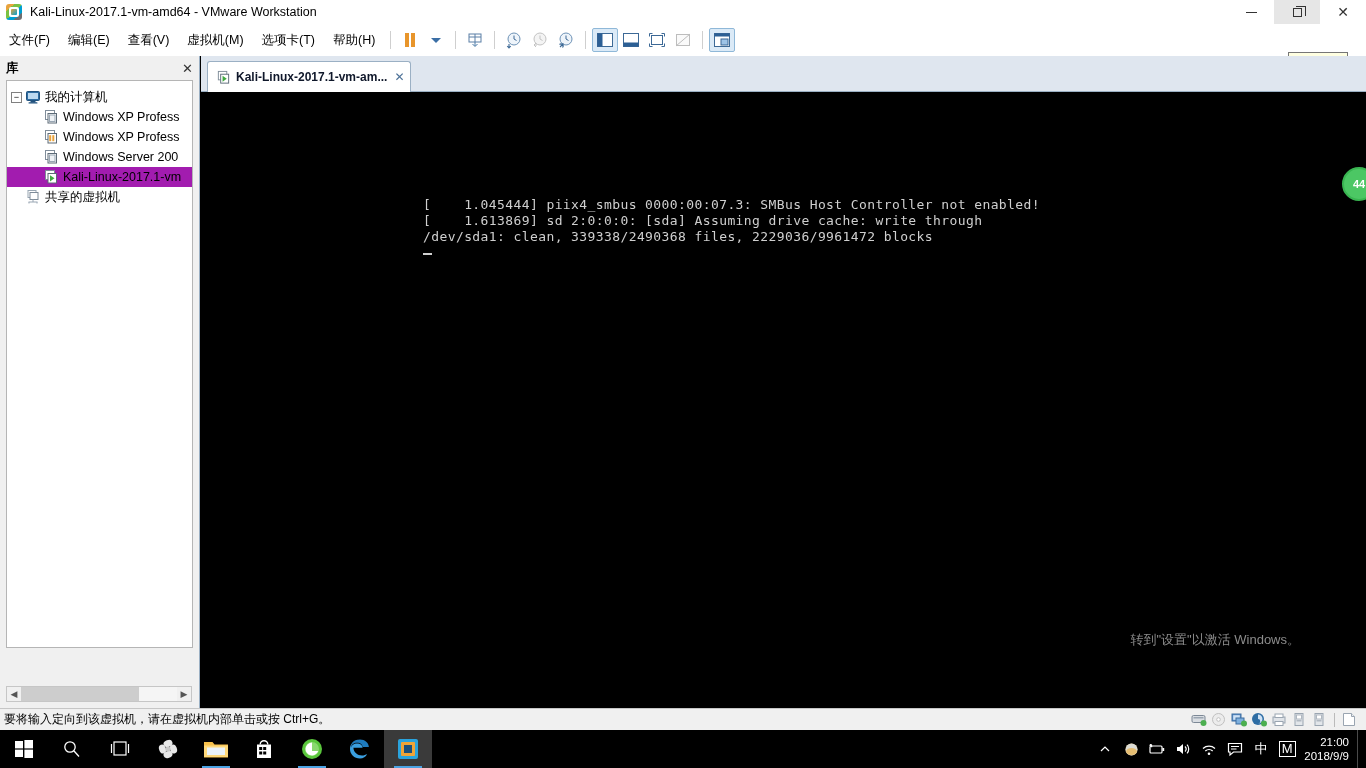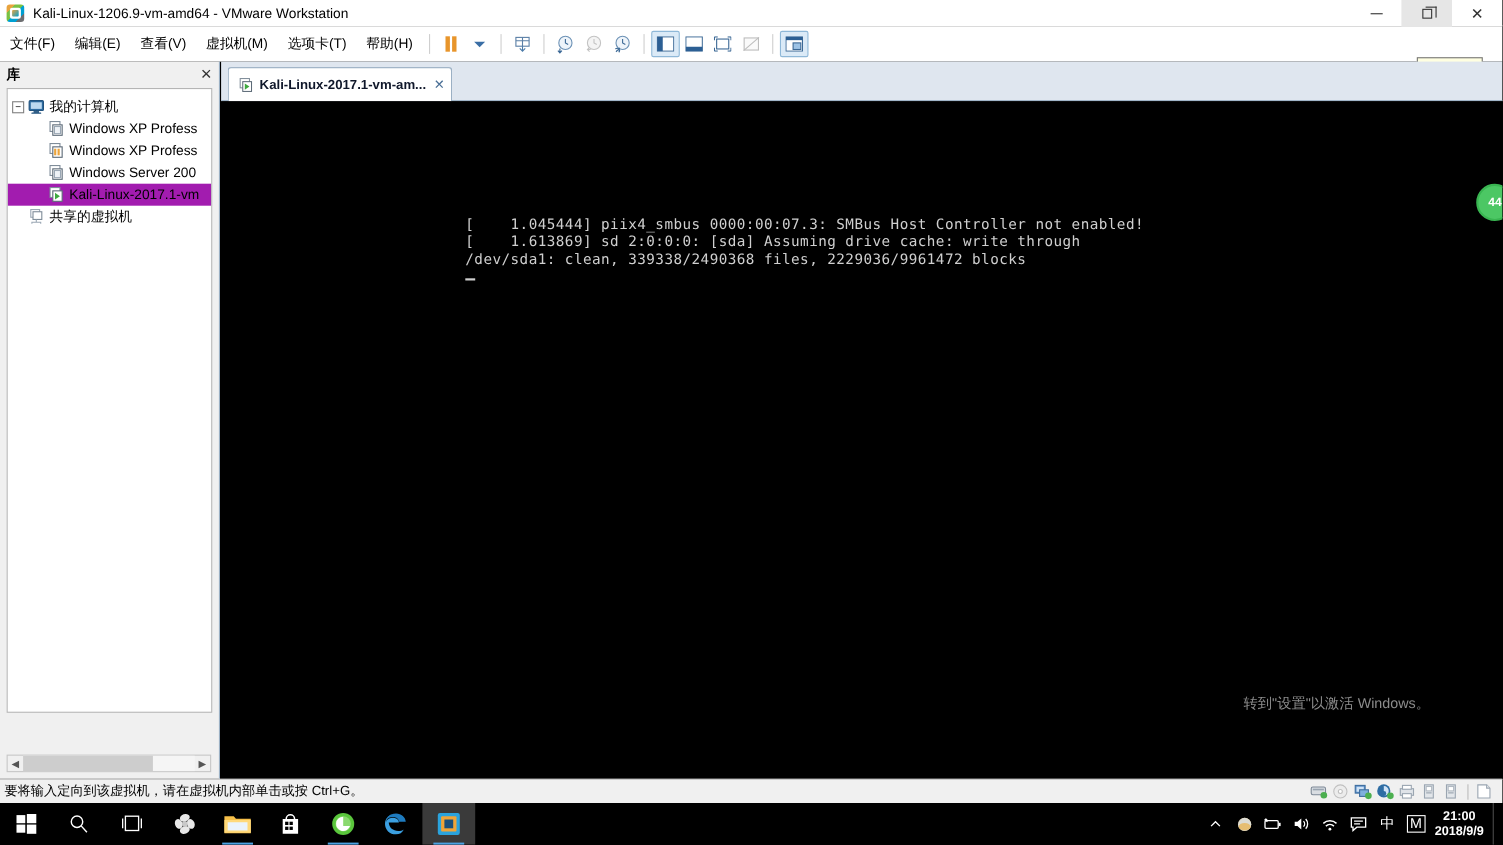--- a/index.html
+++ b/index.html
@@ -141,41 +141,41 @@
     background:#000000; display:flex; align-items:center;
   }
   .tb-item { width:48px; height:38px; display:flex; align-items:center; justify-content:center; position:relative;}
   .tb-item.active { background:#3a3a3a; }
   .tb-item.running:after {
     content:""; position:absolute; left:10px; bottom:0; width:28px; height:2px; background:#4ba3e3;
   }
   .tray { margin-left:auto; display:flex; align-items:center; height:38px; padding-right:2px; }
   .tray-ico { width:26px; height:38px; display:flex; align-items:center; justify-content:center; color:#fff; }
   .tray-text { font-size:13px; color:#fff; }
-  .clock { text-align:center; color:#fff; font-size:11.5px; line-height:14px; padding: 0 8px 0 4px; font-weight: bold; }
+  .clock { text-align:right; color:#fff; font-size:11.5px; line-height:14px; padding: 0 8px 0 4px; }
   .showdesk { width:7px; height:38px; border-left:1px solid #4a4a4a; }
 
   
   .tooltip {
     position:absolute; right:18px; top:28px; background:#ffffe1; border:1px solid #767676;
     font-size:12px; color:#000; padding:2px 5px; white-space:nowrap;
   }
 </style>
 </head>
 <body>
 
 <div id="app">
 
   <div class="titlebar">
     <div class="app-logo">
       <div class="ring1"></div>
         <div class="ring2"></div>
         <div class="ring3"></div>
     </div>
-    <div class="title-text">Kali-Linux-1206.9-vm-amd64 - VMware Workstation</div>
+    <div class="title-text">Kali-Linux-2017.1-vm-amd64 - VMware Workstation</div>
     <div class="winctrls">
       <div class="winbtn">
           <span class="glyph-min"></span>
         </div>
       <div class="winbtn restore">
           <span class="glyph-rest"></span>
         </div>
       <div class="winbtn close">
           <span class="glyph-close">✕</span>
         </div>

